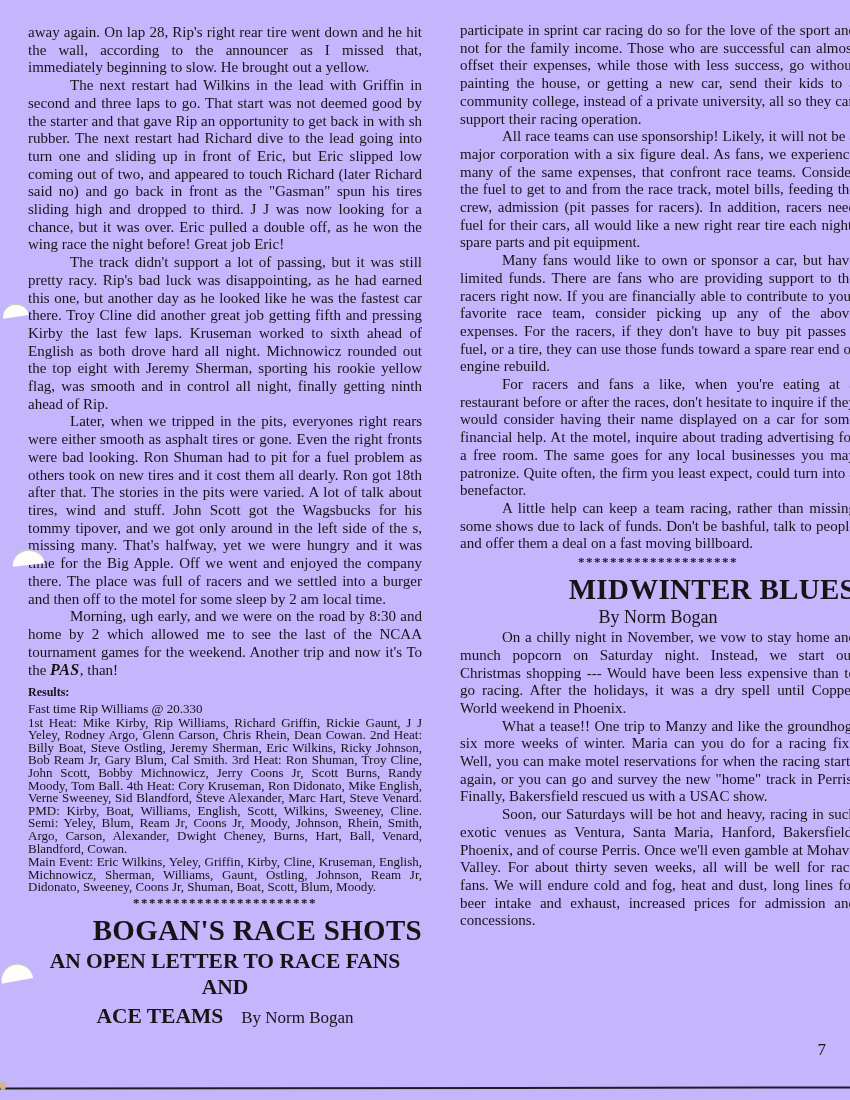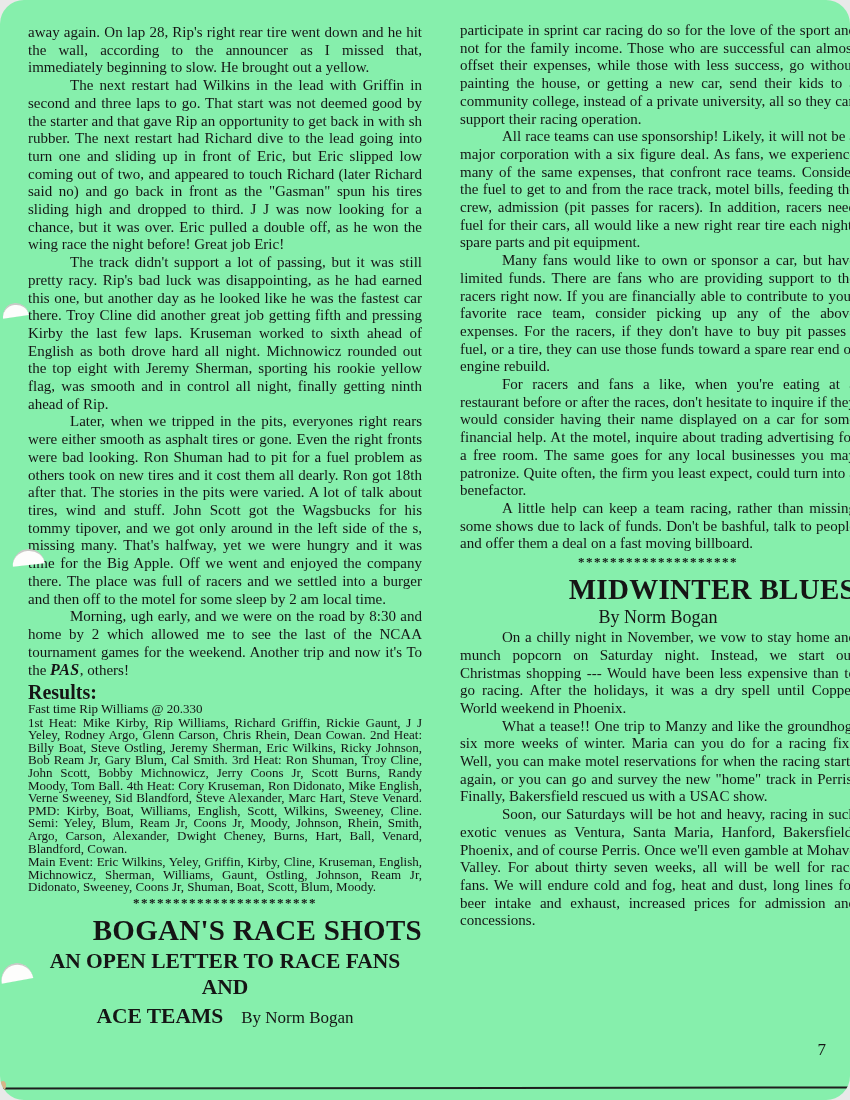--- a/index.html
+++ b/index.html
@@ -1,28 +1,27 @@
 <!DOCTYPE html>
 <html><head>
 <meta charset="utf-8">
 <style>
   html,body { margin:0; padding:0; background:#e9e9e9; }
   .page {
     position:relative; width:850px; height:1100px; margin:0 auto;
-    background:#86efac; overflow:hidden; color:#151515;
+    background:#c4b5fd; overflow:hidden; color:#151515;
     font-family:"Liberation Serif", serif;
-    border-radius:24px;
   }
   .col { position:absolute; text-align:justify; }
   .col-left  { left:28px;  top:24px; width:394px; }
   .col-right { left:460px; top:22px; width:396px; }
   p.body { margin:0; font-size:15px; line-height:17.7px; }
   p.indent { text-indent:42px; }
   .pas { font-weight:bold; font-style:italic; font-size:16px; letter-spacing:0.5px; }
-  .results-heading { margin:2px 0 0 0; font-size:20px; font-weight:bold; line-height:20px; text-align:left; }
+  .results-heading { margin:2px 0 0 0; font-size:12px; font-weight:bold; line-height:20px; text-align:left; }
   .results-text { margin:1px 0 0 0; font-size:13px; line-height:12.6px; text-align:justify; }
   .separator { margin:1px 0; text-align:center; font-weight:bold; font-size:13px; letter-spacing:1.5px; }
   .big-title { margin:4px 0 0 0; font-size:29px; font-weight:bold; line-height:31px; letter-spacing:0.3px; text-align:right; }
   .sub-title { margin:2px 0 0 0; font-size:21.5px; font-weight:bold; line-height:26.5px; text-align:center; }
   .byline-inline { font-size:17px; font-weight:normal; letter-spacing:0; margin-left:18px; }
   .byline-center { margin:2px 0 1px 0; font-size:18px; text-align:center; font-weight:normal; }
   .page-number { position:absolute; right:24px; top:1040px; font-size:17px; }
   .bottom-rule { position:absolute; left:0; top:1087px; width:850px; height:2px; background:#1e1e1e; transform:rotate(-0.08deg); }
   .bottom-speck { position:absolute; left:0; top:1081px; width:6px; height:9px; background:#d9b489; border-radius:50%; }
   .artifact { position:absolute; border:2px solid #c9c9c6; border-bottom:none; border-left:none; border-right:none; border-radius:50% 50% 0 0 / 100% 100% 0 0; background:#fdfdfc; }
@@ -33,21 +32,21 @@
 </head>
 <body>
 
 <div class="page">
 
   <div class="col col-left">
     <p class="body">away again. On lap 28, Rip's right rear tire went down and he hit the wall, according to the announcer as I missed that, immediately beginning to slow. He brought out a yellow.</p>
     <p class="body indent">The next restart had Wilkins in the lead with Griffin in second and three laps to go. That start was not deemed good by the starter and that gave Rip an opportunity to get back in with sh rubber. The next restart had Richard dive to the lead going into turn one and sliding up in front of Eric, but Eric slipped low coming out of two, and appeared to touch Richard (later Richard said no) and go back in front as the "Gasman" spun his tires sliding high and dropped to third. J J was now looking for a chance, but it was over. Eric pulled a double off, as he won the wing race the night before! Great job Eric!</p>
     <p class="body indent">The track didn't support a lot of passing, but it was still pretty racy. Rip's bad luck was disappointing, as he had earned this one, but another day as he looked like he was the fastest car there. Troy Cline did another great job getting fifth and pressing Kirby the last few laps. Kruseman worked to sixth ahead of English as both drove hard all night. Michnowicz rounded out the top eight with Jeremy Sherman, sporting his rookie yellow flag,  was smooth and in control all night, finally getting ninth ahead of Rip.</p>
     <p class="body indent">Later, when we tripped in the pits, everyones right rears were either smooth as asphalt tires or gone. Even the right fronts were bad looking. Ron Shuman  had to pit for a fuel problem as others took on new tires and it cost them all dearly. Ron got 18th after that. The stories in the pits were varied. A lot of talk about tires, wind and stuff. John Scott got the Wagsbucks for his tommy tipover, and we got only around in the left side of the s, missing many. That's halfway, yet we were hungry and it was time for the Big Apple. Off we went and enjoyed the company there. The place was full of racers and we settled into a burger and  then off to the motel for some sleep by 2 am local time.</p>
-    <p class="body indent"><span>Morning, ugh early, and we were on the road by 8:30 and home by 2 which allowed me to see the last of the NCAA tournament games for the weekend. Another trip and now it's To the </span><span class="pas">PAS</span><span>, others!</span></p>
+    <p class="body indent"><span>Morning, ugh early, and we were on the road by 8:30 and home by 2 which allowed me to see the last of the NCAA tournament games for the weekend. Another trip and now it's To the </span><span class="pas">PAS</span><span>, than!</span></p>
 
     <p class="results-heading">Results:</p>
     <p class="results-text">Fast time Rip Williams @ 20.330</p>
     <p class="results-text">1st Heat: Mike Kirby, Rip Williams, Richard Griffin, Rickie Gaunt, J J Yeley, Rodney Argo, Glenn Carson, Chris Rhein, Dean Cowan. 2nd Heat: Billy Boat, Steve Ostling, Jeremy Sherman, Eric Wilkins, Ricky Johnson, Bob Ream Jr, Gary Blum, Cal Smith. 3rd Heat: Ron Shuman, Troy Cline, John Scott, Bobby Michnowicz, Jerry Coons Jr, Scott Burns, Randy Moody, Tom Ball. 4th Heat: Cory Kruseman, Ron Didonato, Mike English, Verne Sweeney, Sid Blandford, Steve Alexander, Marc Hart, Steve Venard. PMD: Kirby, Boat, Williams, English, Scott, Wilkins, Sweeney, Cline. Semi: Yeley, Blum, Ream Jr, Coons Jr, Moody, Johnson, Rhein, Smith, Argo, Carson, Alexander, Dwight Cheney, Burns, Hart, Ball, Venard, Blandford, Cowan.</p>
     <p class="results-text">Main Event: Eric Wilkins, Yeley, Griffin, Kirby, Cline, Kruseman, English, Michnowicz, Sherman, Williams, Gaunt, Ostling, Johnson, Ream Jr, Didonato, Sweeney, Coons Jr, Shuman, Boat, Scott, Blum, Moody.</p>
 
     <p class="separator">***********************</p>
 
     <h1 class="big-title">BOGAN'S RACE SHOTS</h1>
     <h2 class="sub-title">AN OPEN LETTER TO RACE FANS AND</h2>

